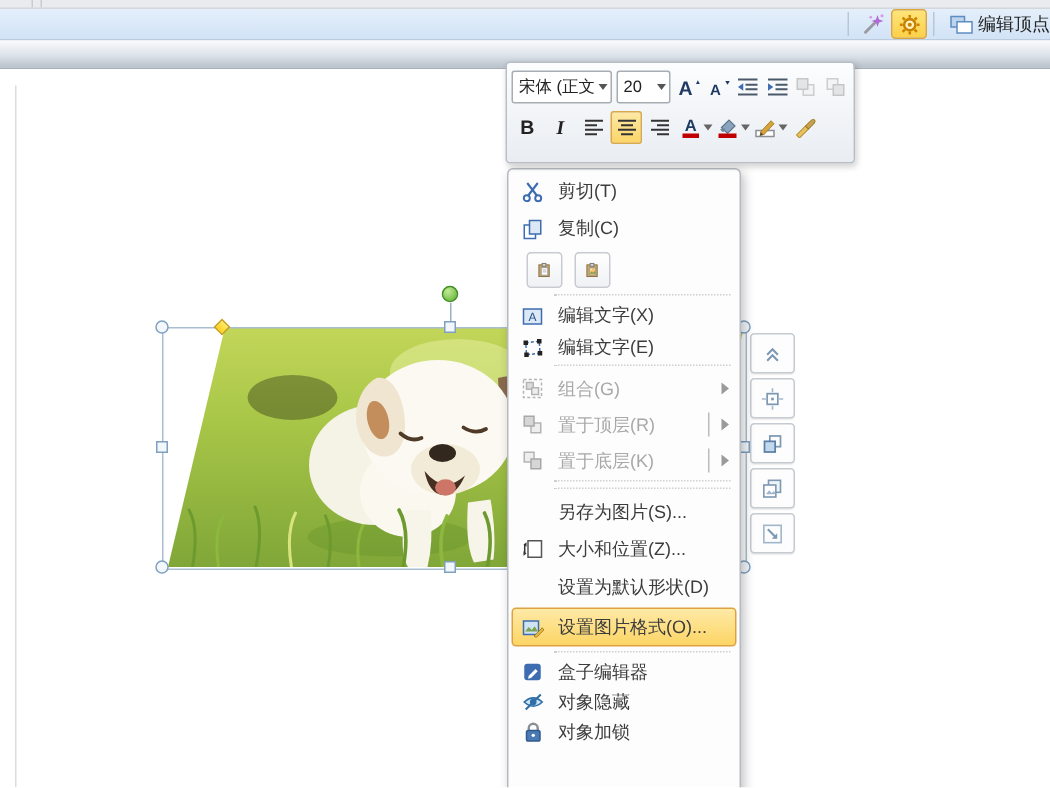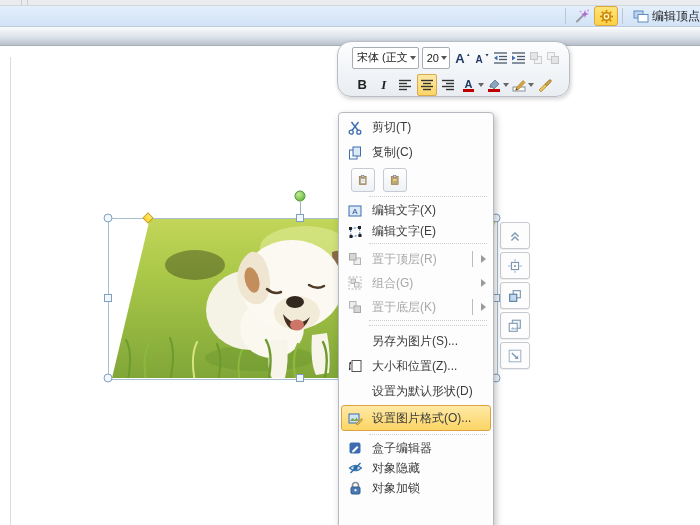--- a/index.html
+++ b/index.html
@@ -36,23 +36,23 @@
   .hd{width:8px;height:8px;border:1px solid #c7a21c;background:linear-gradient(#ffe96a,#ffd21e);transform:translate(-50%,-50%) rotate(45deg);}
   .hr{width:11px;height:11px;border:1px solid #3f8f1f;background:radial-gradient(circle at 35% 30%,#c4ea97,#58b02e);border-radius:50%;transform:translate(-50%,-50%);}
   .stem{position:absolute;width:1px;height:12px;background:#9ab0c6;z-index:2;}
 
   
   .side-panel{position:absolute;left:500px;top:222px;z-index:3;display:flex;flex-direction:column;gap:3px;}
   .sp-btn{width:30px;height:27px;background:#fdfdfd;border:1px solid #c6cbd1;border-radius:3px;
           display:flex;align-items:center;justify-content:center;cursor:pointer;box-shadow:0 1px 1px rgba(0,0,0,.08);}
 
   
-  .mini-toolbar{position:absolute;left:337px;top:41px;width:233px;height:56px;z-index:5;
-                background:linear-gradient(#fcfdfe,#e9edf2);border:1px solid #b9bec5;border-radius:14px;
-                box-shadow:1px 2px 4px rgba(0,0,0,.18);padding:2px 14px;box-sizing:border-box;}
+  .mini-toolbar{position:absolute;left:337px;top:41px;width:233px;height:68px;z-index:5;
+                background:linear-gradient(#fcfdfe,#e9edf2);border:1px solid #b9bec5;border-radius:3px;
+                box-shadow:1px 2px 4px rgba(0,0,0,.18);padding:2px 3px;box-sizing:border-box;}
   .mt-row{display:flex;align-items:center;height:27px;gap:1px;}
   .combo{display:flex;align-items:center;justify-content:space-between;background:#fff;border:1px solid #a8adb3;
          height:20px;padding:0 2px 0 4px;font-size:11px;color:#222;border-radius:2px;cursor:pointer;}
   .combo .cb-txt{overflow:hidden;white-space:nowrap;}
   .combo.font{width:64px;}
   .combo.size{width:33px;margin-left:2px;margin-right:3px;}
   .darr{width:0;height:0;border-left:3px solid transparent;border-right:3px solid transparent;border-top:4px solid #555;margin-left:2px;flex:none;}
   .mt-btn{width:21px;height:22px;display:flex;align-items:center;justify-content:center;border:1px solid transparent;
           border-radius:2px;cursor:pointer;background:transparent;padding:0;position:relative;}
   .mt-btn.sel{background:linear-gradient(#fde8a6,#fbd568);border:1px solid #d9a94a;}
@@ -313,38 +313,38 @@
         </svg>
       </span>
       <span class="lbl">编辑文字(E)</span>
     </div>
 
     <div class="msep"></div>
 
     <div class="mi dis" style="height:24px">
       <span class="ic">
         <svg width="14" height="14" viewBox="0 0 14 14">
-          <rect x="6" y="6" width="6.5" height="6.5" fill="#eeeeee" stroke="#b4b4b4"></rect>
-          <rect x="1.5" y="1.5" width="6.5" height="6.5" fill="#d6d6d6" stroke="#a8a8a8"></rect>
-        </svg>
-      </span>
-      <span class="lbl">置于顶层(R)</span>
-      <span class="bar"></span>
-      <span class="arr"></span>
-    </div>
-
-    <div class="mi dis" style="height:24px">
-      <span class="ic">
-        <svg width="14" height="14" viewBox="0 0 14 14">
           <rect x="1" y="1" width="12" height="12" fill="none" stroke="#b4b4b4" stroke-dasharray="2 1.5"></rect>
           <rect x="3" y="3" width="4.5" height="4.5" fill="#dddddd" stroke="#b4b4b4"></rect>
           <rect x="6.5" y="6.5" width="4.5" height="4.5" fill="#eeeeee" stroke="#b4b4b4"></rect>
         </svg>
       </span>
       <span class="lbl">组合(G)</span>
+      <span class="arr"></span>
+    </div>
+
+    <div class="mi dis" style="height:24px">
+      <span class="ic">
+        <svg width="14" height="14" viewBox="0 0 14 14">
+          <rect x="6" y="6" width="6.5" height="6.5" fill="#eeeeee" stroke="#b4b4b4"></rect>
+          <rect x="1.5" y="1.5" width="6.5" height="6.5" fill="#d6d6d6" stroke="#a8a8a8"></rect>
+        </svg>
+      </span>
+      <span class="lbl">置于顶层(R)</span>
+      <span class="bar"></span>
       <span class="arr"></span>
     </div>
 
     <div class="mi dis" style="height:24px">
       <span class="ic">
         <svg width="14" height="14" viewBox="0 0 14 14">
           <rect x="1.5" y="1.5" width="6.5" height="6.5" fill="#eeeeee" stroke="#b4b4b4"></rect>
           <rect x="6" y="6" width="6.5" height="6.5" fill="#d6d6d6" stroke="#a8a8a8"></rect>
         </svg>
       </span>

